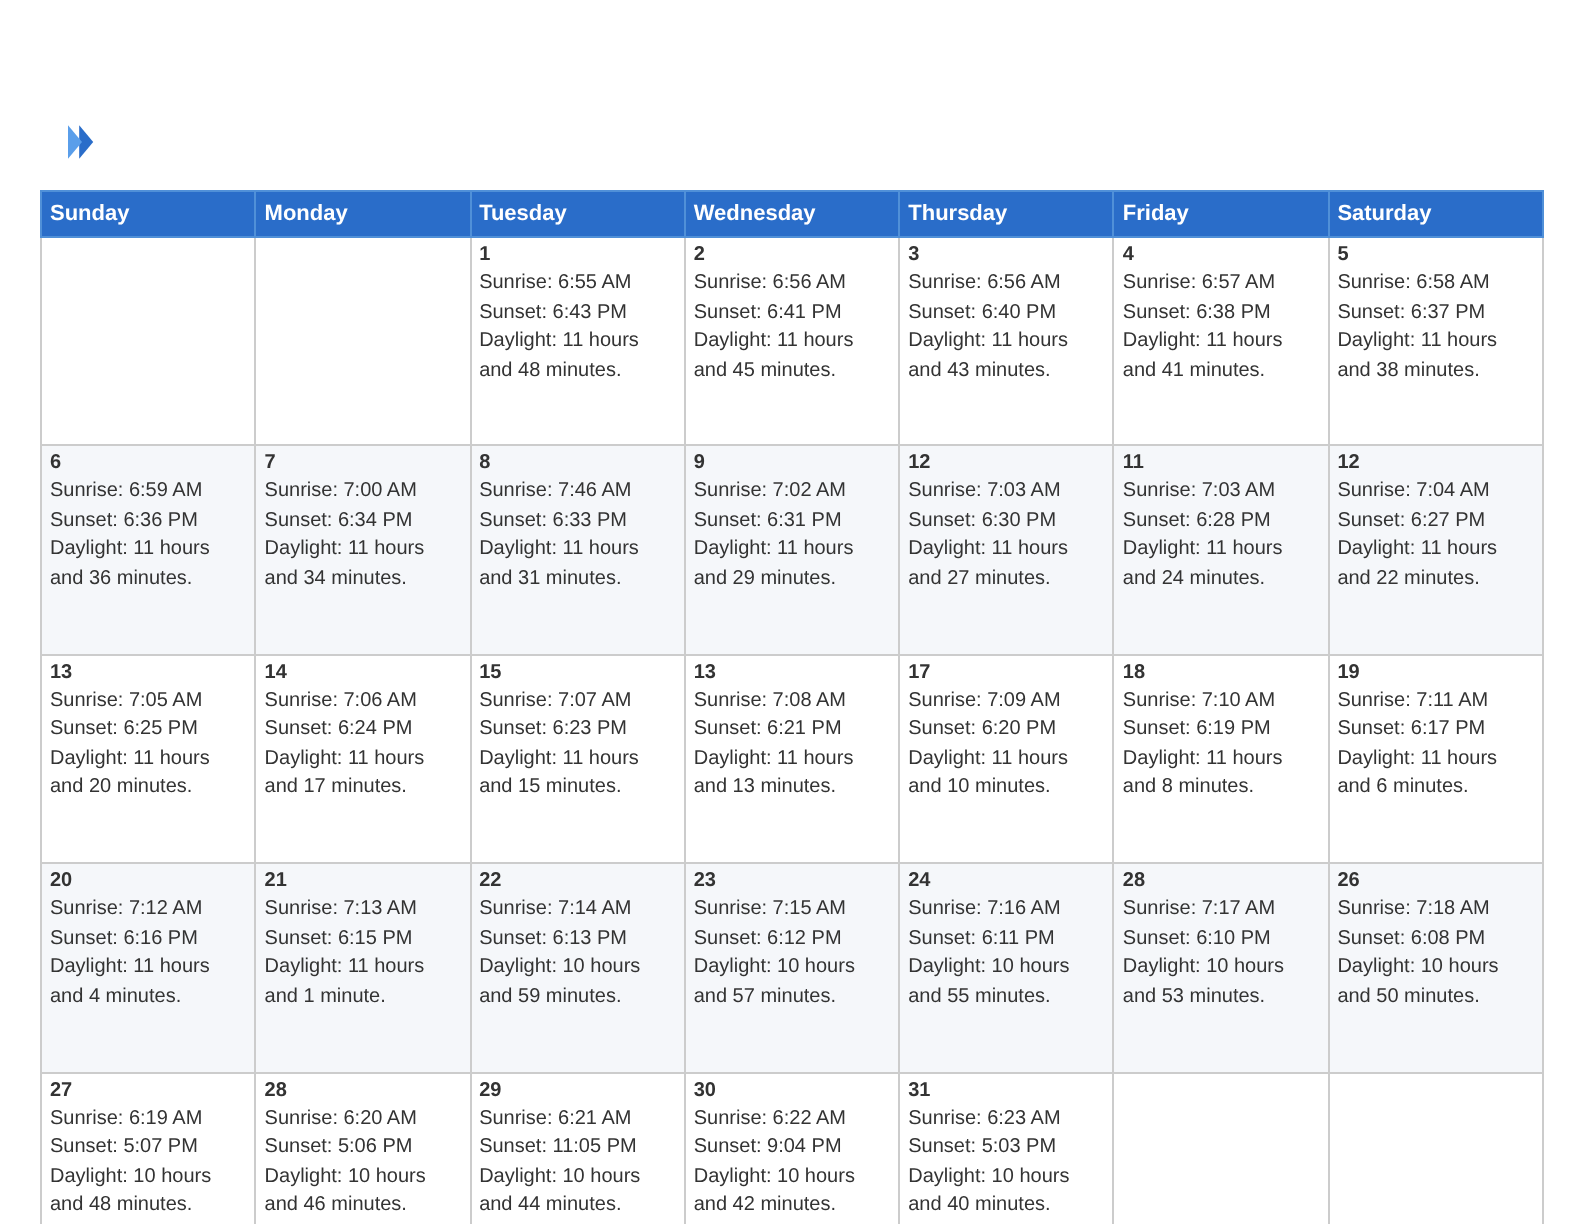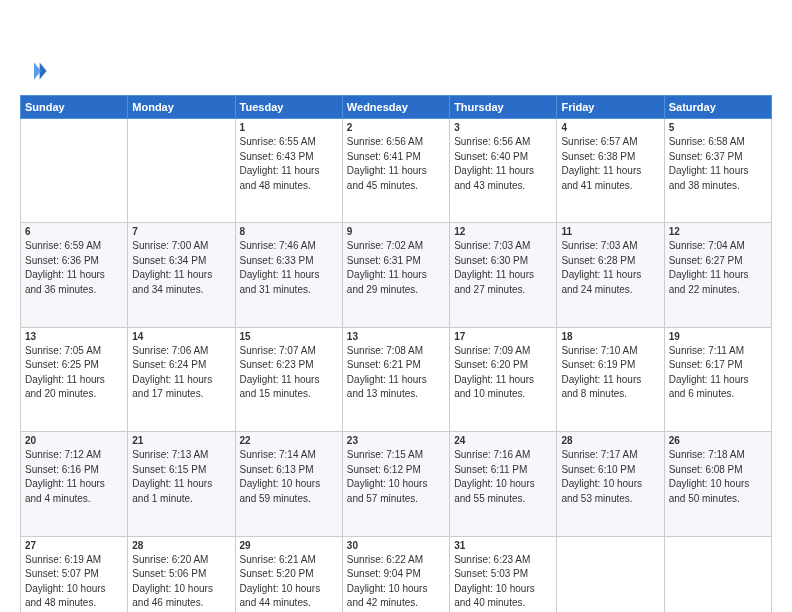--- a/index.html
+++ b/index.html
@@ -305,21 +305,21 @@
           </td>
           <td>
             <span class="day-number">28</span>
             <div class="cell-content">Sunrise: 6:20 AM
 Sunset: 5:06 PM
 Daylight: 10 hours and 46 minutes.</div>
           </td>
           <td>
             <span class="day-number">29</span>
             <div class="cell-content">Sunrise: 6:21 AM
-Sunset: 5:20 PM
+Sunset: 11:05 PM
 Daylight: 10 hours and 44 minutes.</div>
           </td>
           <td>
             <span class="day-number">30</span>
             <div class="cell-content">Sunrise: 6:22 AM
 Sunset: 9:04 PM
 Daylight: 10 hours and 42 minutes.</div>
           </td>
           <td>
             <span class="day-number">31</span>

